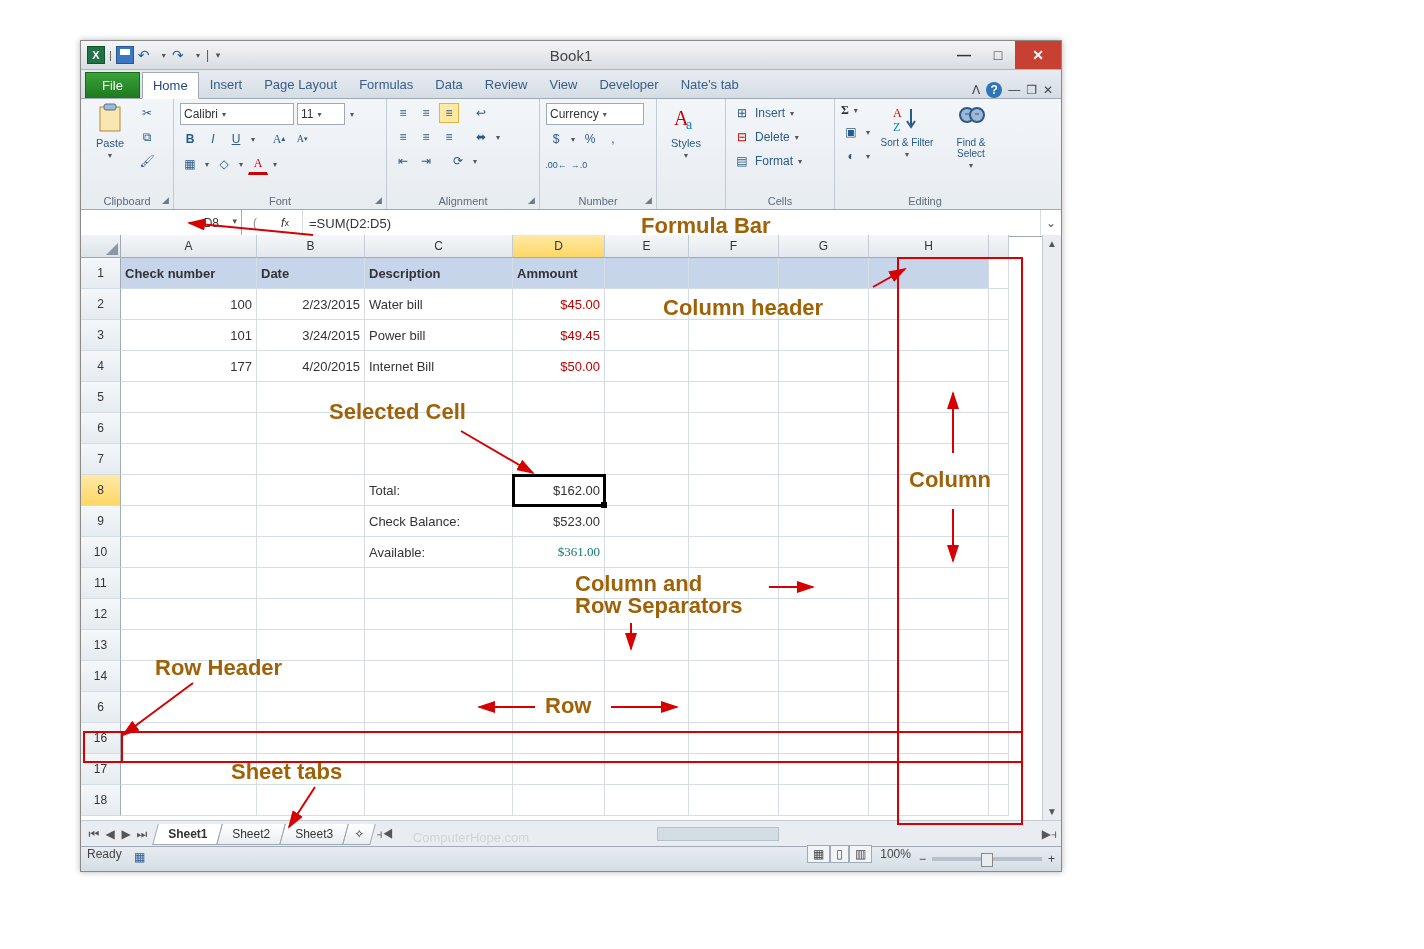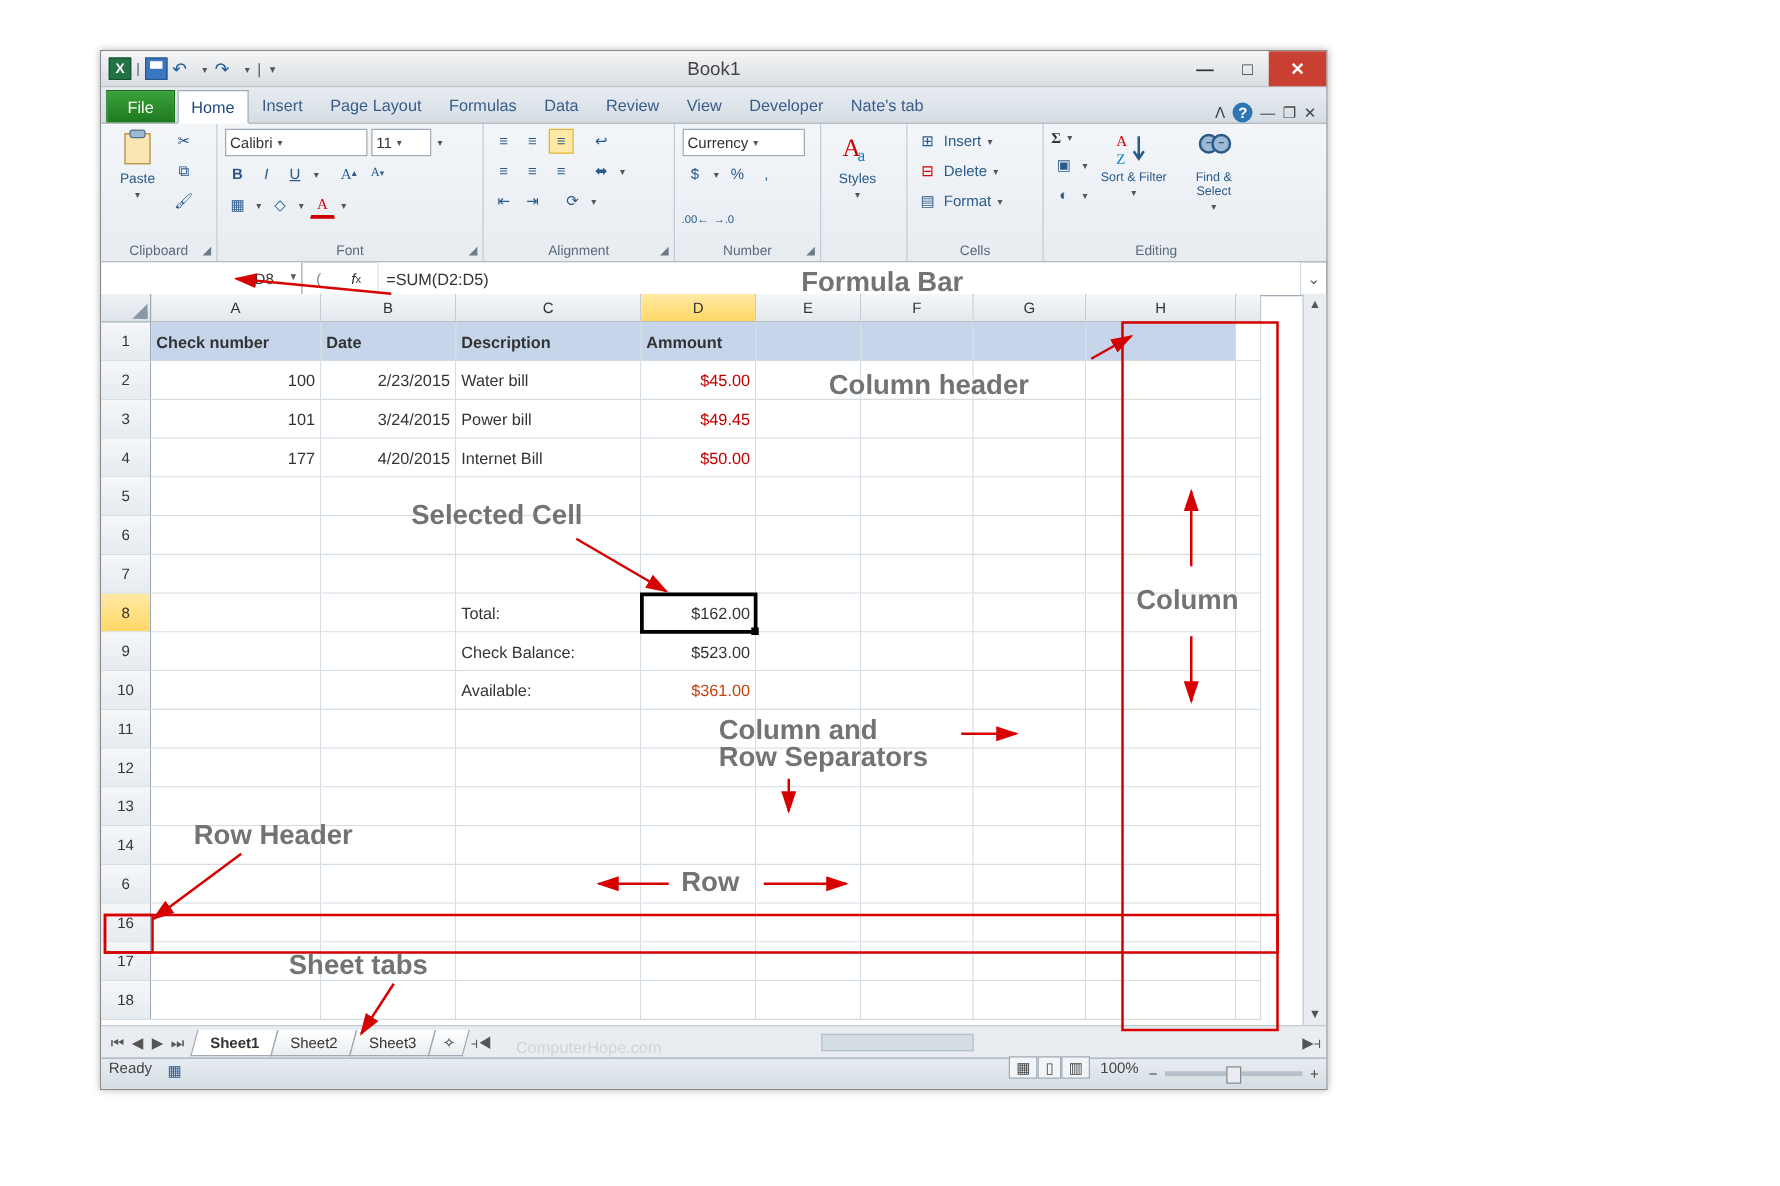--- a/index.html
+++ b/index.html
@@ -49,21 +49,21 @@
   .hd{background:linear-gradient(#f5f7f9,#e3e8ed);border-right:1px solid #c3cbd4;border-bottom:1px solid #9faab4;height:22px;display:flex;align-items:center;justify-content:center;font-size:12px;color:#333;}
   .hd.sel{background:linear-gradient(#ffe9a5,#ffd766);}
   .corner{border-right:1px solid #9faab4;border-bottom:1px solid #9faab4;background:linear-gradient(#f0f3f6,#dde3e9);height:22px;position:relative;}
   .corner::after{content:"";position:absolute;right:2px;bottom:2px;border:6px solid transparent;border-right-color:#8a97a4;border-bottom-color:#8a97a4;}
   .rh{background:linear-gradient(#f5f7f9,#e6ebf0);border-right:1px solid #9faab4;border-bottom:1px solid #d5dde4;display:flex;align-items:center;justify-content:center;font-size:12px;color:#333;height:30px;}
   .rh.sel{background:linear-gradient(#ffe9a5,#ffd766);}
   .cell{border-right:1px solid #d5dde4;border-bottom:1px solid #d5dde4;height:30px;padding:0 4px;display:flex;align-items:center;font-size:13px;background:#fff;overflow:visible;white-space:nowrap;}
   .cell.ar{justify-content:flex-end;}
   .cell.hdr{background:#c6d5ea;font-weight:bold;}
   .cell.red{color:#c00000;}
-  .cell.green{color:#c2410c;}
+  .cell.green{color:#0f766e;font-family:Liberation Serif, serif;}
   .cell.sel{outline:3px solid #000;outline-offset:-2px;z-index:2;position:relative;}
   .cell.sel::after{content:"";position:absolute;right:-3px;bottom:-3px;width:6px;height:6px;background:#000;}
   .vscroll{position:absolute;right:0;top:194px;bottom:50px;width:18px;background:#e9edf1;border-left:1px solid #c3cbd4;}
   .vscroll .up,.vscroll .dn{height:18px;text-align:center;font-size:10px;color:#555;line-height:18px;}
   
   .sheetrow{position:absolute;bottom:24px;left:0;right:0;height:26px;background:#e9edf1;border-top:1px solid #c3cbd4;display:flex;align-items:center;font-size:12px;}
   .navset{display:flex;gap:2px;padding:0 6px;color:#555;}
   .navset span{width:14px;text-align:center;}
   .stab{border:1px solid #9faab4;border-top:none;background:linear-gradient(#fff,#e9edf1);padding:3px 12px;margin-right:-1px;transform:skewX(-15deg);}
   .stab span{display:inline-block;transform:skewX(15deg);}
@@ -72,21 +72,21 @@
   .hscroll{flex:1;display:flex;align-items:center;justify-content:space-between;padding:0 4px;color:#555;}
   .hscroll .tr{width:120px;height:12px;background:#d5dde4;border:1px solid #b7c1cb;position:relative;}
   
   .status{position:absolute;bottom:0;left:0;right:0;height:24px;background:linear-gradient(#e7ecf1,#d5dde4);border-top:1px solid #9faab4;display:flex;font-size:12px;padding:0 6px;gap:8px;color:#444;}
   .status .views span{border:1px solid #9faab4;padding:1px 5px;background:#f2f5f8;}
   .status .zoom{display:flex;align-items:center;gap:6px;}
   .status .slider{width:110px;height:4px;background:#b7c1cb;position:relative;}
   .status .slider::after{content:"";position:absolute;left:50%;top:-4px;width:10px;height:12px;background:#e9edf1;border:1px solid #888;transform:translateX(-50%);}
   .watermark{position:absolute;bottom:26px;left:0;right:200px;text-align:center;color:#d0d4d9;font-size:13px;pointer-events:none;}
   
-  .ann{position:absolute;color:#737373;font:bold 22px/1 Arial;pointer-events:none;}
+  .ann{position:absolute;color:#a16207;font:bold 22px/1 Arial;pointer-events:none;}
   .annwrap{position:absolute;inset:0;pointer-events:none;}
   .annwrap svg{position:absolute;inset:0;}
   .redbox{position:absolute;border:2px solid #d60000;pointer-events:none;}
 </style>
 </head>
 <body>
 
 <div class="page">
 <div class="win">
 
@@ -226,21 +226,21 @@
         <div class="fontcombo" style="width:90px">
               <span>Currency</span>
               <span class="dd">▾</span>
             </div>
         <div class="grow" style="margin-top:4px">
           <div class="ico">$</div>
               <span class="drop">▾</span>
           <div class="ico">%</div>
           <div class="ico">,</div>
         </div>
-        <div class="grow" style="margin-top:16px">
+        <div class="grow" style="margin-top:6px">
           <div class="ico" style="font-size:9px">.00←</div>
           <div class="ico" style="font-size:9px">→.0</div>
         </div>
       </div>
       <div class="glabel"><span>Number</span><span class="dlg">◢</span></div>
     </div>
 
     <div class="group" style="width:56px">
       <div class="bigbtn">
         <div class="bi"><svg viewBox="0 0 32 32">

